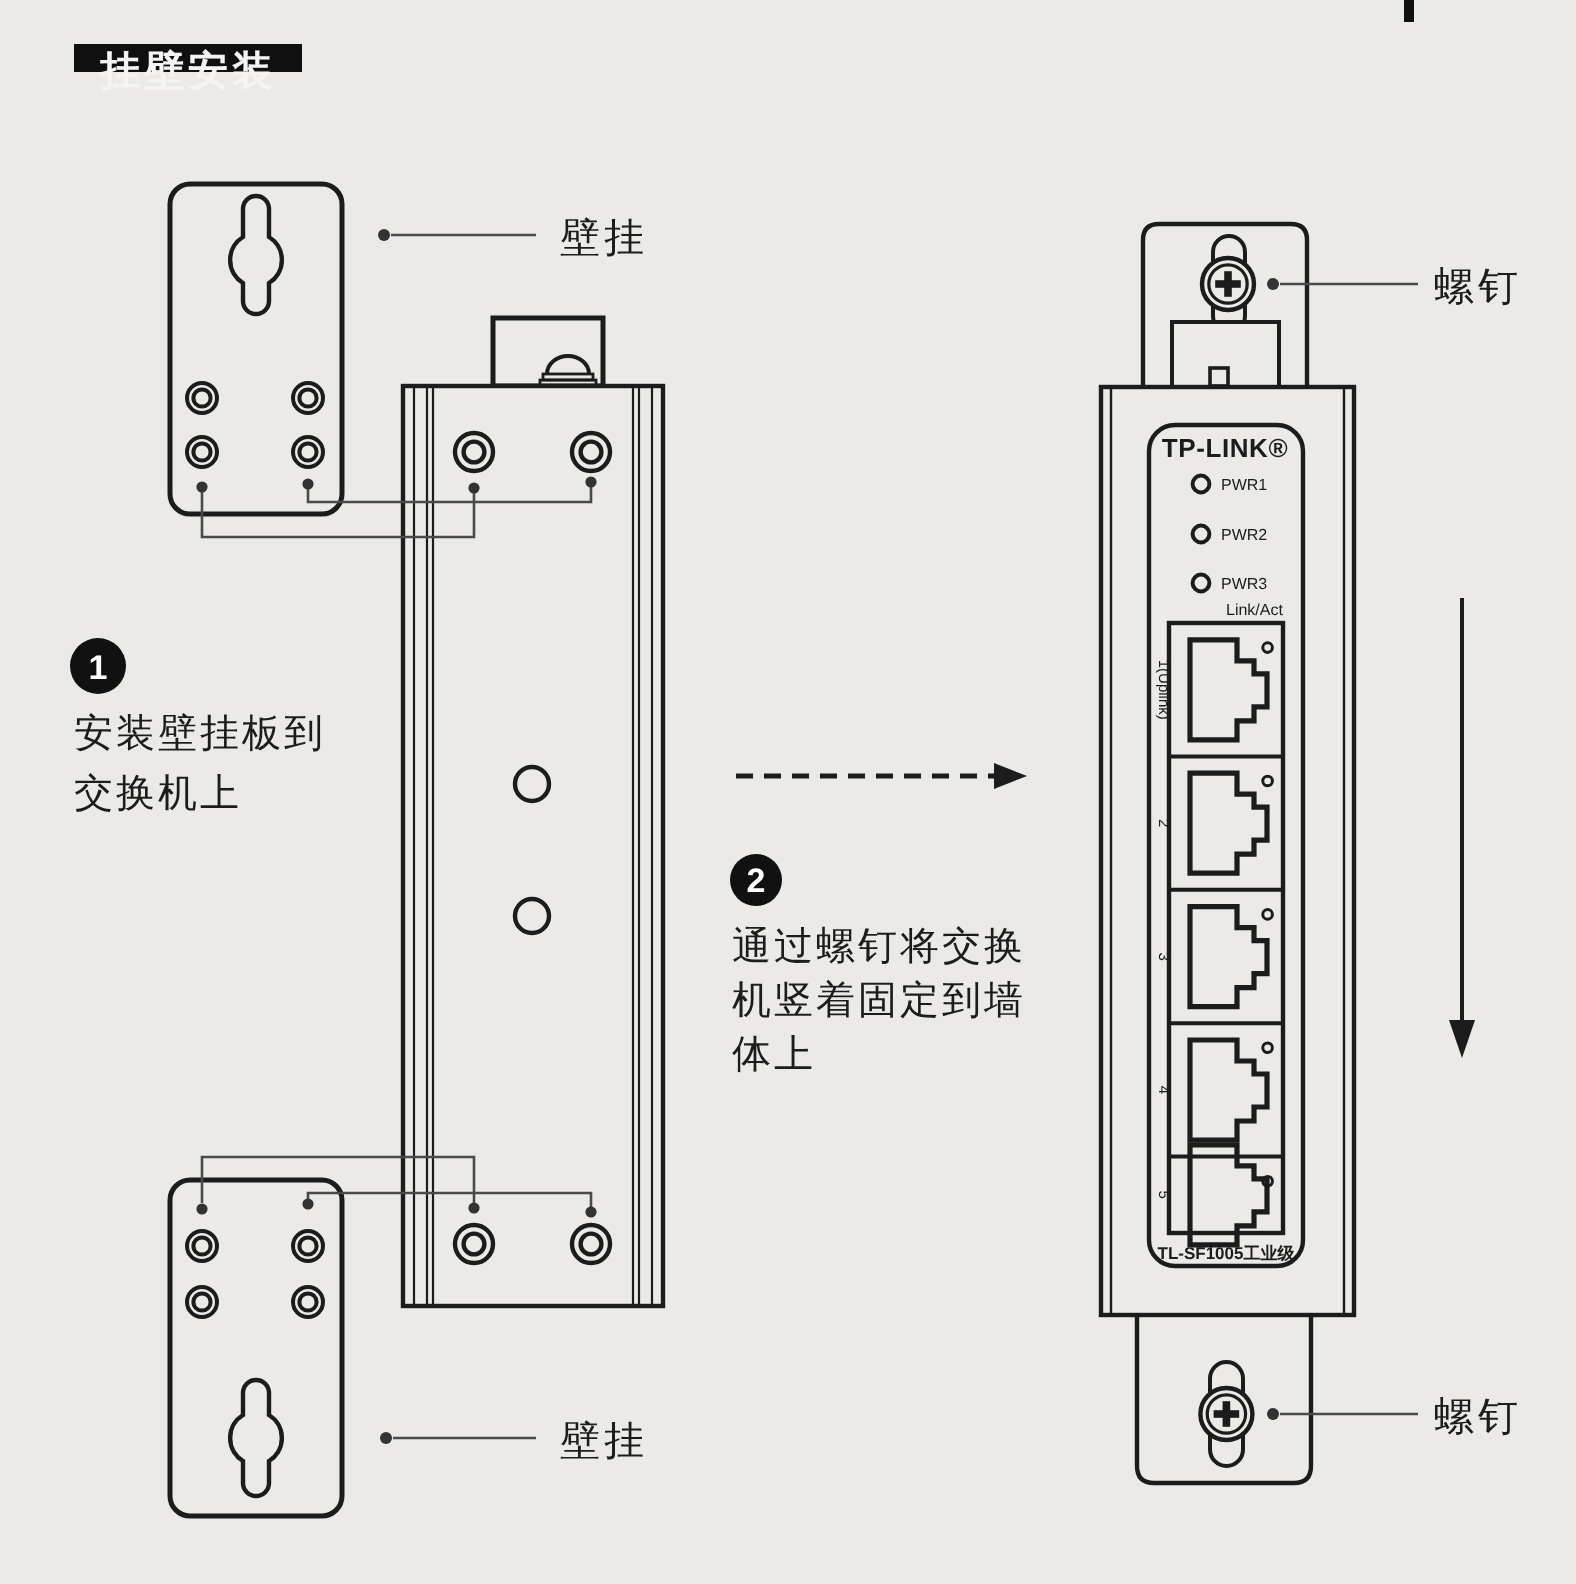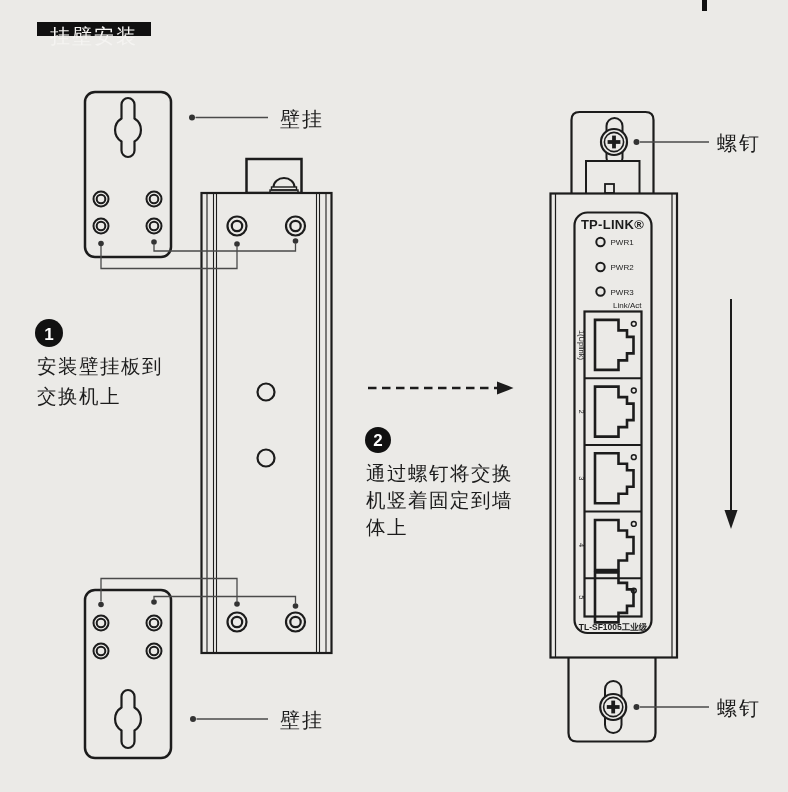--- a/index.html
+++ b/index.html
@@ -8,21 +8,21 @@
     width:788px;height:792px;
     background:#ebeae7;
     font-family:"Liberation Sans",sans-serif;
     overflow:hidden;
   }
   .title-badge{
     position:absolute;left:37px;top:22px;
     background:#101010;color:#f5f4f2;
     height:14px;line-height:29px;
     padding:0 13px;
-    font-size:20px;font-weight:normal;letter-spacing:2px;
+    font-size:20px;font-weight:bold;letter-spacing:2px;
   }
   .corner-tick{
     position:absolute;left:702px;top:0;width:5px;height:11px;background:#111;
   }
   svg{position:absolute;left:0;top:0;}
   svg text{font-family:"Liberation Sans",sans-serif;fill:#1c1c1c;}
   .cn{font-size:20px;letter-spacing:2px;}
   .step-txt{font-size:19.5px;letter-spacing:1.5px;}
   .step-num{fill:#fff;font-weight:bold;font-size:17px;text-anchor:middle;}
   .tiny{font-size:8px;}

